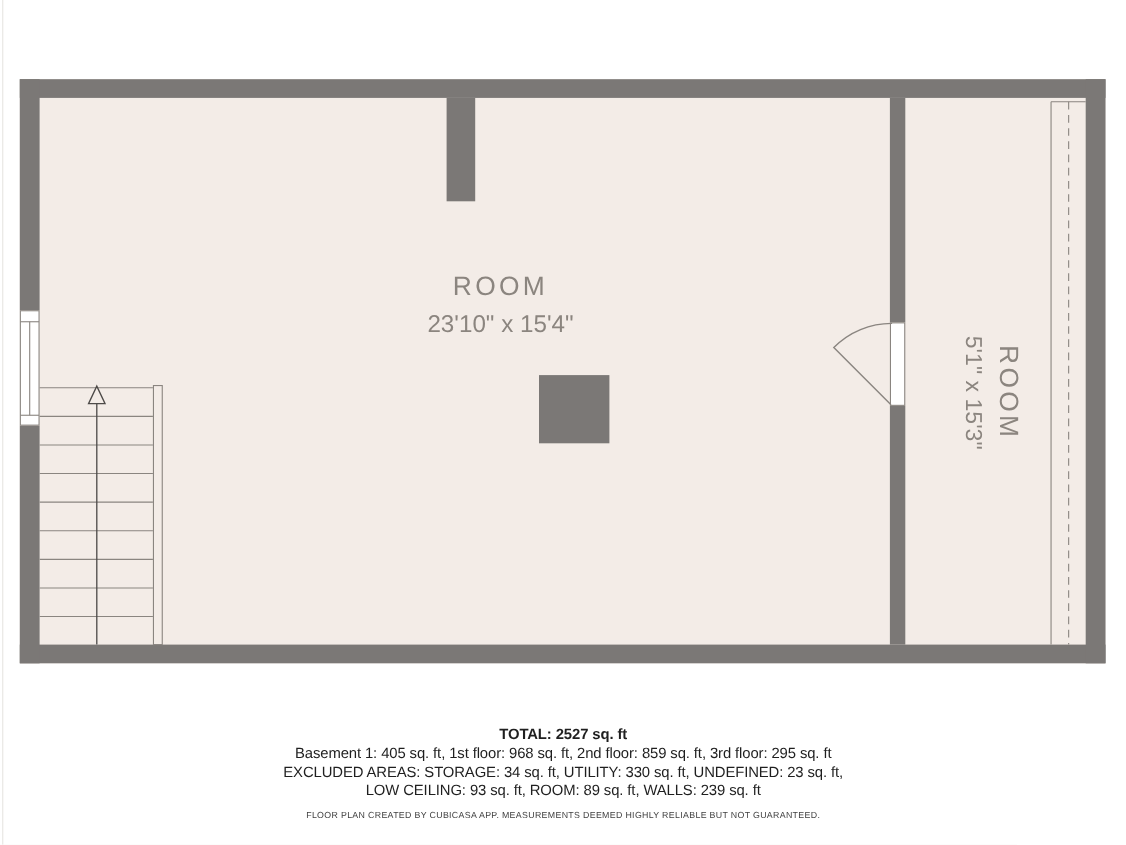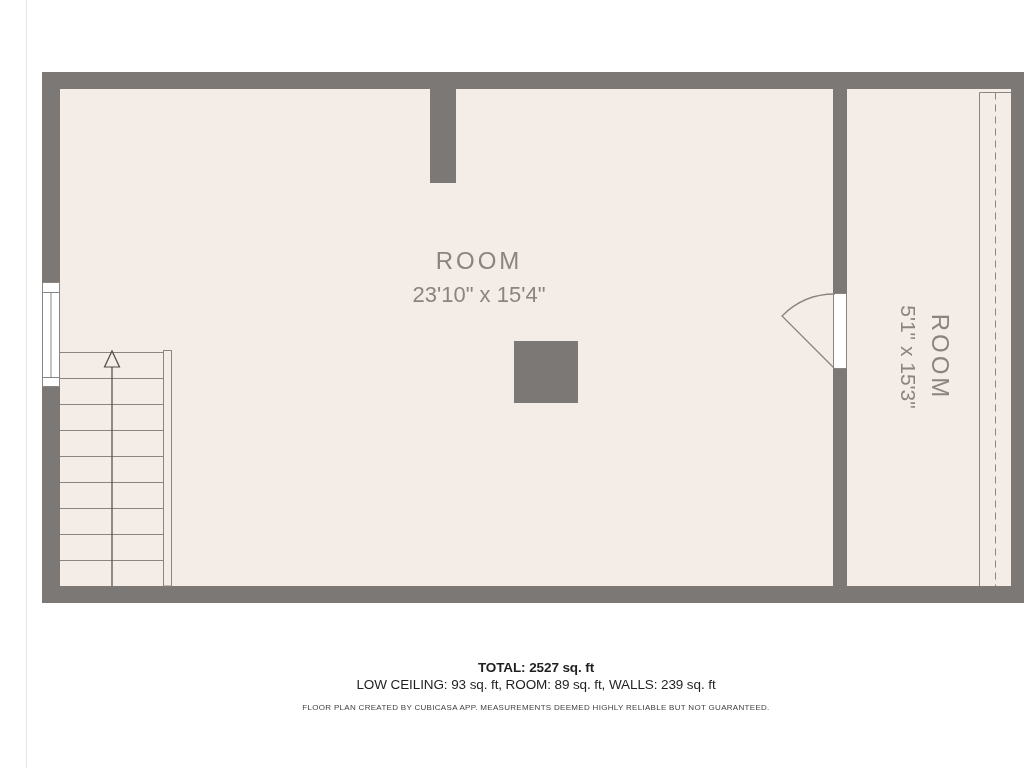--- a/index.html
+++ b/index.html
@@ -8,21 +8,21 @@
     --plan-line:#8a8580;
     --label:#8b857f;
     --footer-ink:#1f1f1f;
     --disclaimer-ink:#3f3f3f;
   }
   html,body{margin:0;padding:0;}
   body{
     width:1024px;height:768px;position:relative;background:#ffffff;
     font-family:"Liberation Sans", sans-serif;overflow:hidden;
   }
-  .stage{position:absolute;inset:0;margin-left:24px;}
+  .stage{position:absolute;inset:0;}
   svg.plan{position:absolute;left:0;top:0;}
   .room-label{
     position:absolute;text-align:center;color:var(--label);
     font-family:"Liberation Sans", sans-serif;line-height:1.25;
     white-space:nowrap;
   }
   .room-label .room-name{font-size:24px;letter-spacing:3px;font-weight:400;}
   .room-label .room-dims{font-size:22px;letter-spacing:0px;margin-top:5px;font-weight:400;}
   #main-room-label{left:455px;top:246px;transform:translateX(-50%);}
   #side-room-label{
@@ -104,17 +104,19 @@
     <div class="room-dims">23'10" x 15'4"</div>
   </div>
 
   <div class="room-label" id="side-room-label">
     <div class="room-name">ROOM</div>
     <div class="room-dims">5'1" x 15'3"</div>
   </div>
 
   <div class="footer">
     <div class="line total">TOTAL: 2527 sq. ft</div>
+    <div class="line">Basement 1: 405 sq. ft, 1st floor: 968 sq. ft, 2nd floor: 859 sq. ft, 3rd floor: 295 sq. ft</div>
+    <div class="line">EXCLUDED AREAS: STORAGE: 34 sq. ft, UTILITY: 330 sq. ft, UNDEFINED: 23 sq. ft,</div>
     <div class="line">LOW CEILING: 93 sq. ft, ROOM: 89 sq. ft, WALLS: 239 sq. ft</div>
     <div class="disclaimer">FLOOR PLAN CREATED BY CUBICASA APP. MEASUREMENTS DEEMED HIGHLY RELIABLE BUT NOT GUARANTEED.</div>
   </div>
 
 </div>
 
 </body></html>

